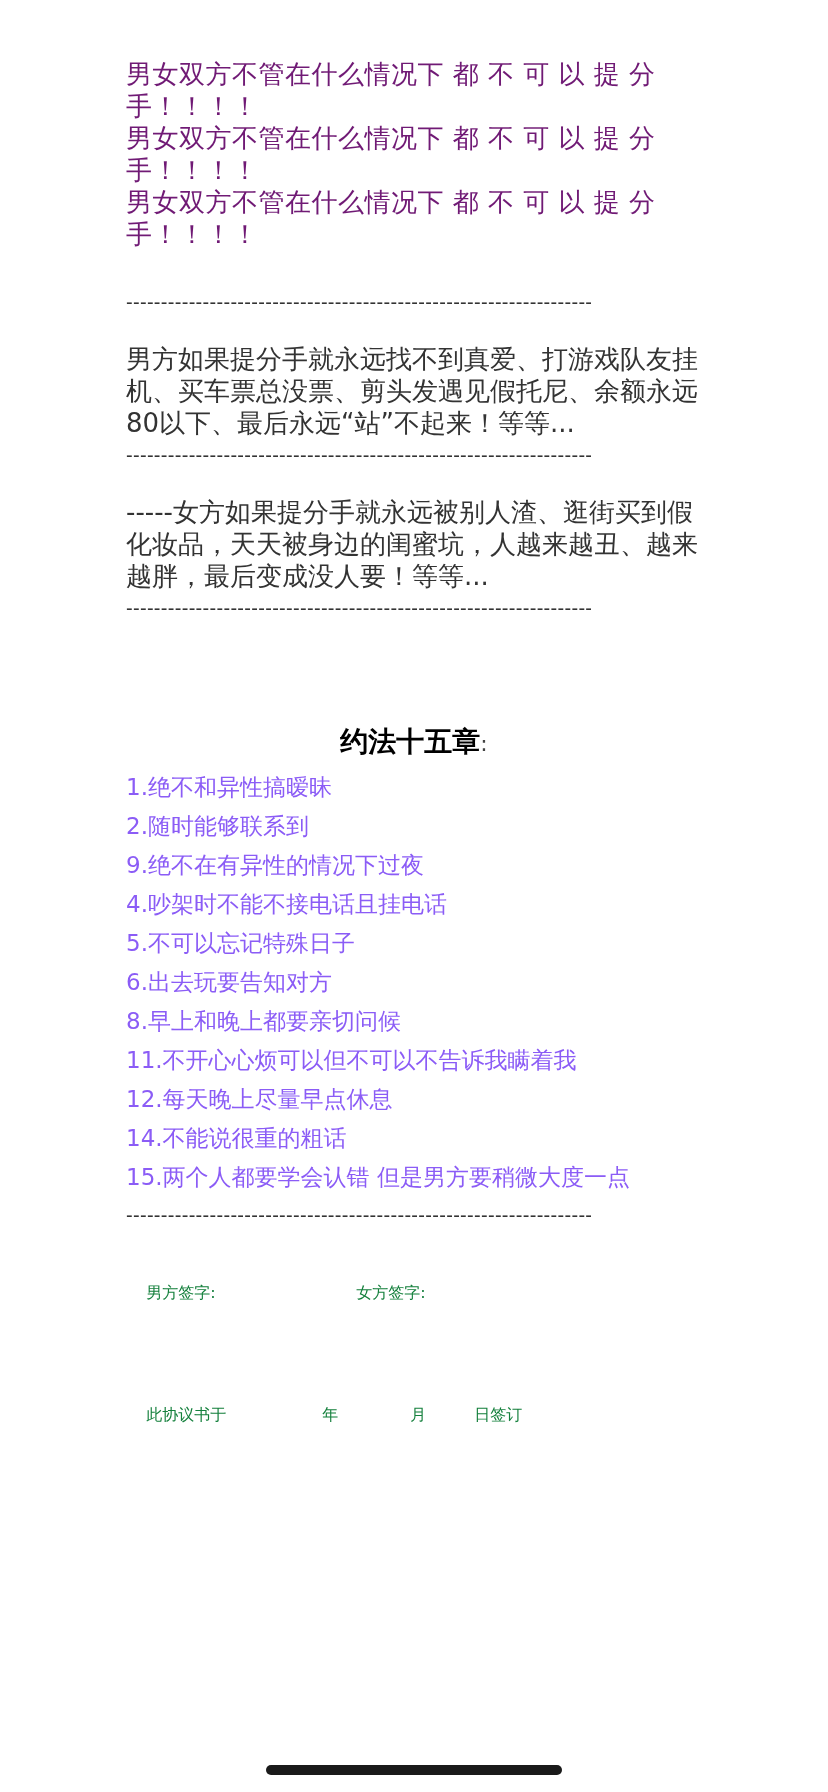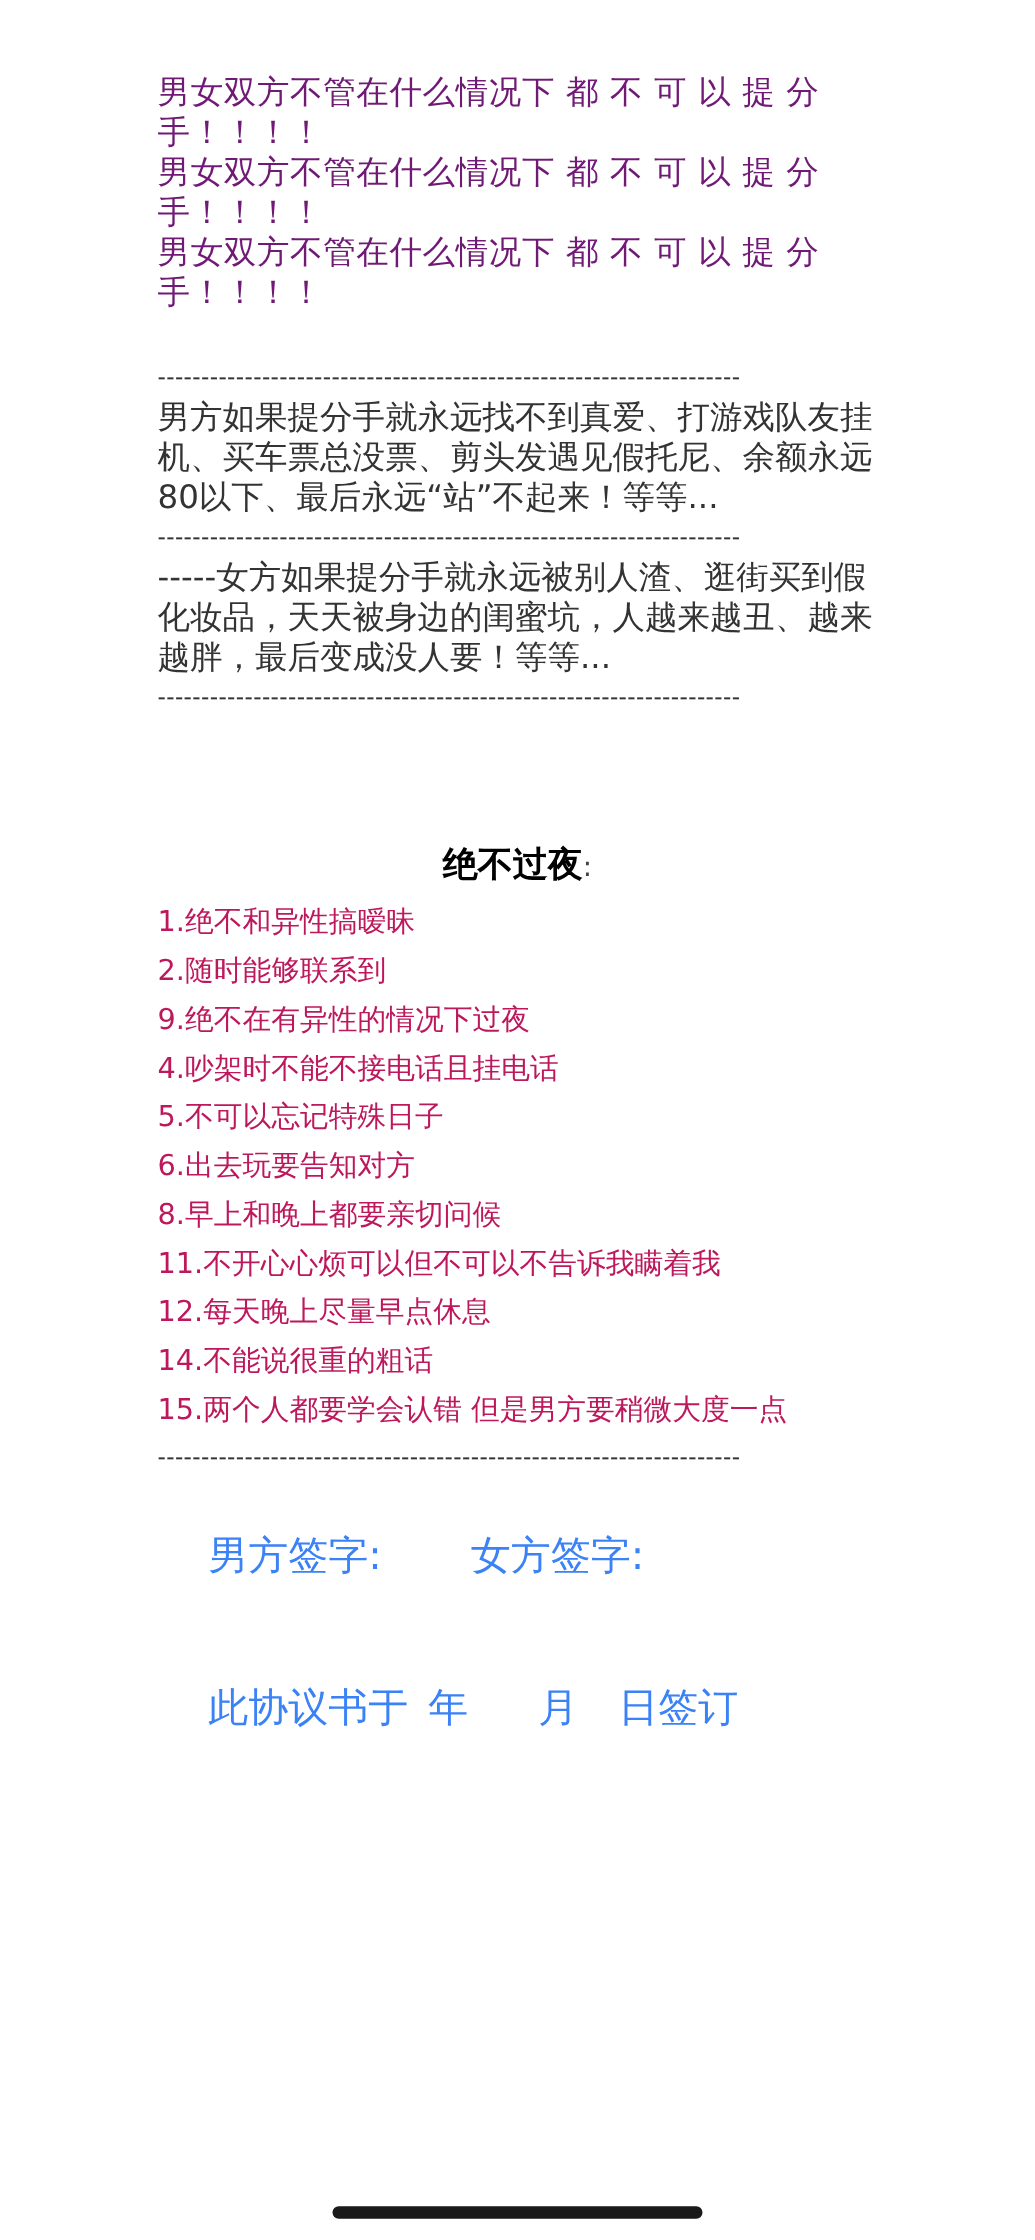--- a/index.html
+++ b/index.html
@@ -15,33 +15,34 @@
       letter-spacing: 0.5px; word-break: break-all;
     }
     .dashes {
       font-size: 20px; line-height: 32px; color: #333333;
       letter-spacing: 0.3px; word-break: break-all;
       font-family: "Liberation Sans", sans-serif;
     }
     .para {
       font-size: 26px; line-height: 32px; color: #333333;
       word-break: break-all;
+      margin-top: 25px;
     }
     .gap-top { margin-top: 36px; }
     .title {
       text-align: center; font-size: 28px; font-weight: bold; color: #000;
       margin-top: 98px; line-height: 40px;
     }
     .title .colon { font-weight: normal; font-size: 22px; color: #444; }
     .rules { margin-top: 4px; }
     .rule {
-      font-size: 23px; line-height: 39px; color: #be185d;
+      font-size: 23px; line-height: 39px; color: #8b5cf6;
       white-space: nowrap;
     }
-    .sign-row { font-size: 32px; line-height: 40px; color: #3b82f6; margin-top: 2px; white-space: pre; }
+    .sign-row { font-size: 16px; line-height: 40px; color: #15803d; margin-top: 2px; white-space: pre; }
     .sign-row span { display: inline-block; }
     .home-indicator {
       position: absolute; left: 266px; top: 1765px; width: 296px; height: 10px;
       border-radius: 5px; background: #1a1a1a;
     }
   </style>
 </head>
 <body>
 
 <div class="content">
@@ -50,21 +51,21 @@
   <div class="warn">男女双方不管在什么情况下 都 不 可 以 提 分手！！！！</div>
   <div class="warn">男女双方不管在什么情况下 都 不 可 以 提 分手！！！！</div>
 
   <div class="dashes gap-top">-------------------------------------------------------------------</div>
   <div class="para">男方如果提分手就永远找不到真爱、打游戏队友挂机、买车票总没票、剪头发遇见假托尼、余额永远80以下、最后永远“站”不起来！等等...</div>
   <div class="dashes" style="height:32px; overflow:hidden;">-------------------------------------------------------------------</div>
   <div class="para">-----女方如果提分手就永远被别人渣、逛街买到假化妆品，天天被身边的闺蜜坑，人越来越丑、越来越胖，最后变成没人要！等等...</div>
   <div class="dashes">-------------------------------------------------------------------</div>
 
   <div class="title">
-    <span>绝不过夜</span><span class="colon">:</span>
+    <span>约法十五章</span><span class="colon">:</span>
   </div>
 
   <div class="rules">
     <div class="rule">1.绝不和异性搞暧昧</div>
     <div class="rule">2.随时能够联系到</div>
     <div class="rule">9.绝不在有异性的情况下过夜</div>
     <div class="rule">4.吵架时不能不接电话且挂电话</div>
     <div class="rule">5.不可以忘记特殊日子</div>
     <div class="rule">6.出去玩要告知对方</div>
     <div class="rule">8.早上和晚上都要亲切问候</div>

